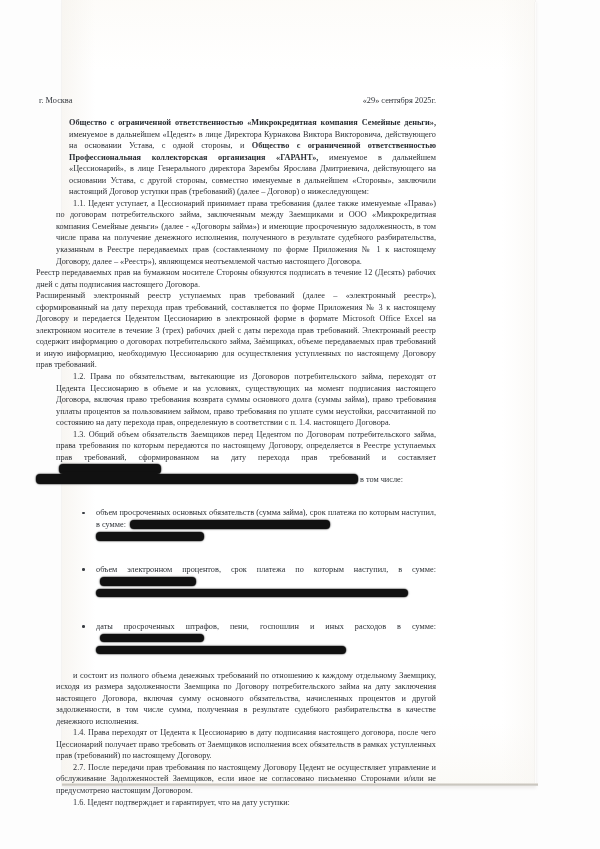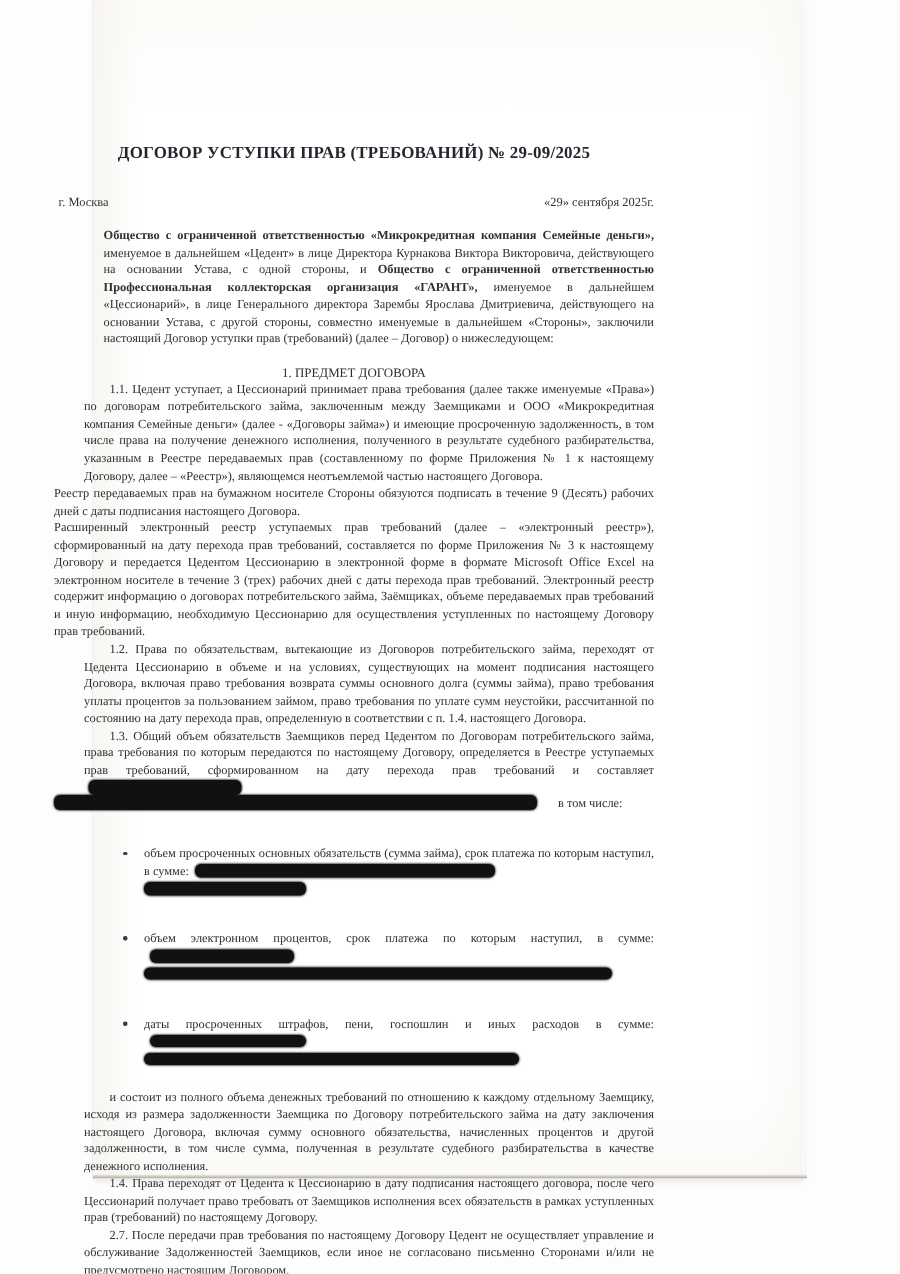--- a/index.html
+++ b/index.html
@@ -146,51 +146,49 @@
     box-shadow: 0 0 1.2px 0.6px rgba(20,20,20,0.65);
   }
   .redact.tall { height: 9.5px; }
   .redact.blk {
     display: block;
     margin-top: 2px;
   }
   .redact-row {
     display: flex;
     align-items: center;
-    gap: 14px;
+    gap: 2px;
   }
   .redact-row .tail { font-size: 8.25px; color: #2c3036; white-space: nowrap; }
 
   .spacer-sm { height: 6px; }
 </style>
 </head>
 <body>
 
 <div class="scan-backdrop"></div>
 
 <div class="page-sheet"></div>
 <div class="page-edge-right"></div>
 <div class="page-edge-bottom"></div>
 
 <div class="doc-body">
 
-  <div class="doc-title">ДОГОВОР УСТУПКИ ПРАВ (ТРЕБОВАНИЙ) № 29-09/2025</div>
 
   <div class="city-date-row">
     <span class="city">г. Москва</span>
     <span class="date">«29» сентября 2025г.</span>
   </div>
 
   <p class="para lead"><span>Общество с ограниченной ответственностью «Микрокредитная компания Семейные деньги»,</span><span class="reg"> именуемое в дальнейшем «Цедент» в лице Директора Курнакова Виктора Викторовича, действующего на основании Устава, с одной стороны, и </span><span>Общество с ограниченной ответственностью Профессиональная коллекторская организация «ГАРАНТ»,</span><span class="reg"> именуемое в дальнейшем «Цессионарий», в лице Генерального директора Зарембы Ярослава Дмитриевича, действующего на основании Устава, с другой стороны, совместно именуемые в дальнейшем «Стороны», заключили настоящий Договор уступки прав (требований) (далее – Договор) о нижеследующем:</span></p>
 
-  <div class="section-heading">1. ПРЕДМЕТ ДОГОВОРА</div>
 
   <p class="para indent">1.1. Цедент уступает, а Цессионарий принимает права требования (далее также именуемые «Права») по договорам потребительского займа, заключенным между Заемщиками и ООО «Микрокредитная компания Семейные деньги» (далее - «Договоры займа») и имеющие просроченную задолженность, в том числе  права на получение денежного исполнения, полученного в результате судебного разбирательства,  указанным в Реестре передаваемых прав (составленному по форме Приложения № 1 к настоящему Договору, далее – «Реестр»), являющемся неотъемлемой частью настоящего Договора.</p>
 
-  <p class="para">Реестр передаваемых прав на бумажном носителе Стороны обязуются подписать в течение 9 (Десять) рабочих дней с даты подписания настоящего Договора.</p>
+  <p class="para">Реестр передаваемых прав на бумажном носителе Стороны обязуются подписать в течение 12 (Десять) рабочих дней с даты подписания настоящего Договора.</p>
 
   <p class="para">Расширенный электронный реестр уступаемых прав требований (далее – «электронный реестр»), сформированный на дату перехода прав требований, составляется по форме Приложения № 3 к настоящему Договору и передается Цедентом Цессионарию в электронной форме в формате Microsoft Office Excel на электронном носителе в течение 3 (трех) рабочих дней с даты перехода прав требований. Электронный реестр содержит информацию о договорах потребительского займа, Заёмщиках, объеме передаваемых прав требований и иную информацию, необходимую Цессионарию для осуществления уступленных по настоящему Договору прав требований.</p>
 
   <p class="para indent"><span>1.2. Права по обязательствам, вытекающие из Договоров потребительского займа, переходят от Цедента Цессионарию в объеме и на условиях, существующих на момент подписания настоящего Договора,  включая право требования возврата суммы основного долга (суммы займа), право требования уплаты процентов за пользованием займом, право требования по уплате сумм неустойки, рассчитанной по состоянию на дату перехода прав, определенную в соответствии с п. 1.4. настоящего Договора.</span></p>
 
   <p class="para indent"><span>1.3. Общий объем обязательств Заемщиков перед Цедентом по Договорам потребительского займа, права требования по которым передаются по настоящему Договору, определяется в Реестре уступаемых прав требований, сформированном на дату перехода прав требований и составляет</span><span class="redact tall" style="width:102px; margin-left:3px;"></span></p>
 
   <div class="redact-row">
     <span class="redact tall" style="width:322px;"></span>
     <span class="tail">в том числе:</span>

